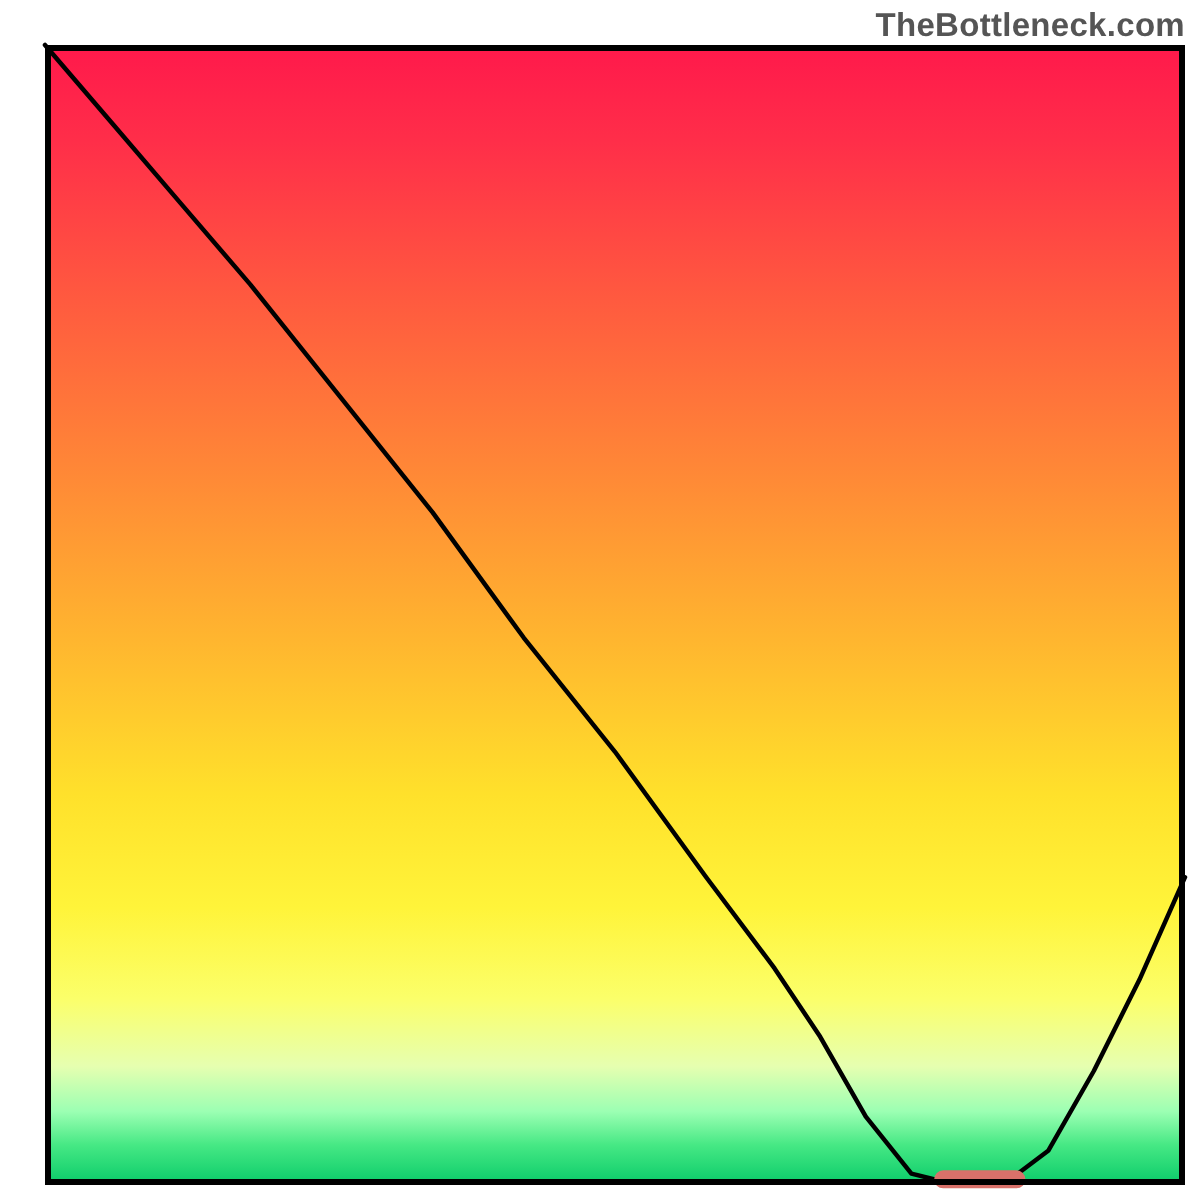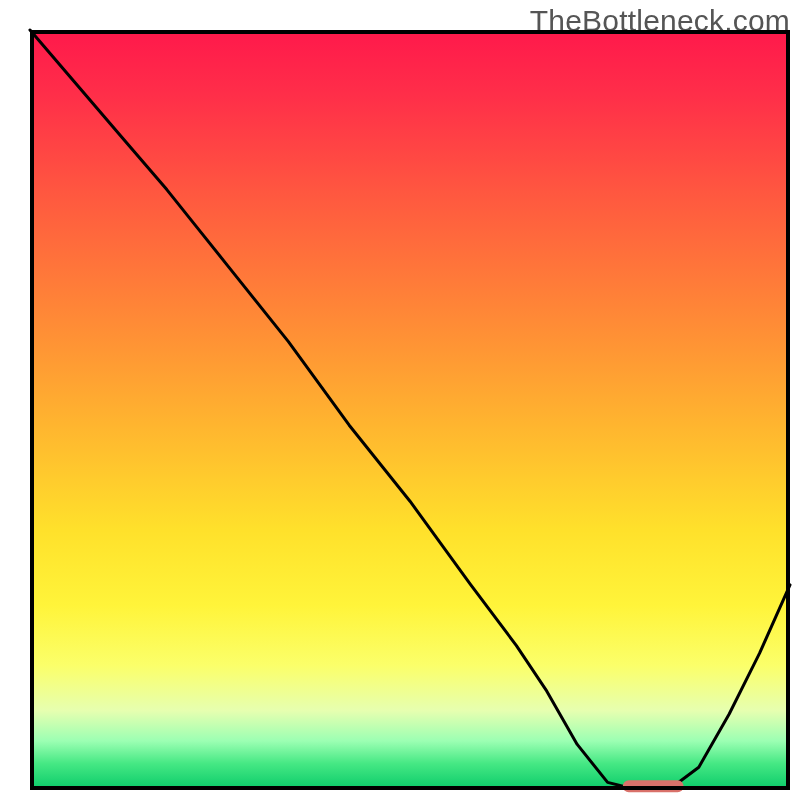--- a/index.html
+++ b/index.html
@@ -13,22 +13,22 @@
   }
   .frame {
     position: relative;
     width: 800px;
     height: 800px;
   }
   .watermark {
     position: absolute;
     top: 4px;
     right: 10px;
-    font-size: 30px;
-    font-weight: 400;
+    font-size: 22px;
+    font-weight: 700;
     color: #555555;
     letter-spacing: 0.2px;
   }
   .plot-area {
     position: absolute;
     left: 30px;
     top: 30px;
     width: 760px;
     height: 760px;
   }

